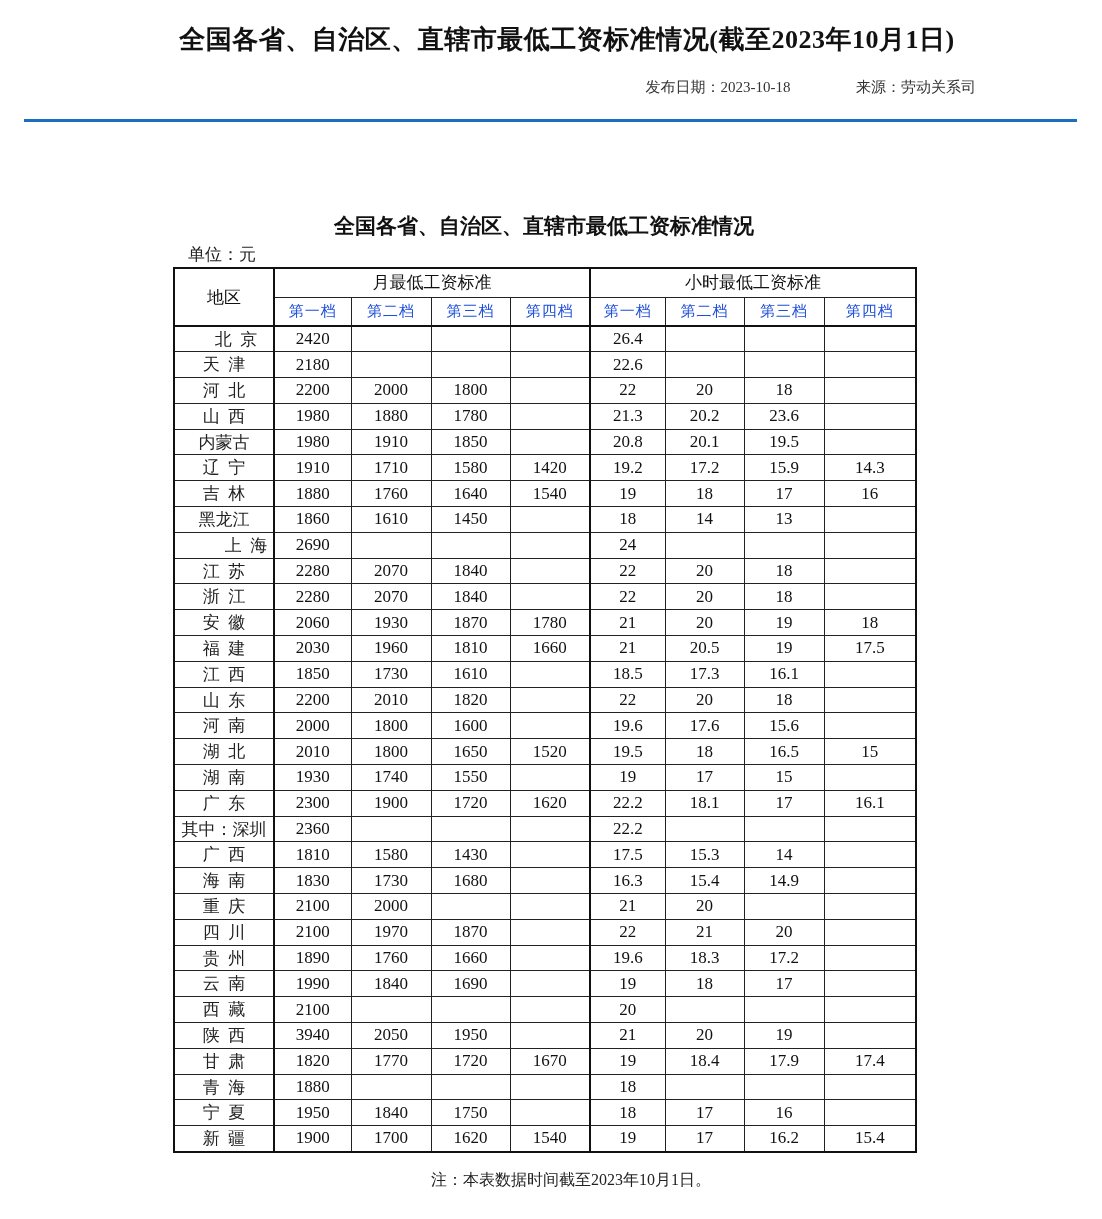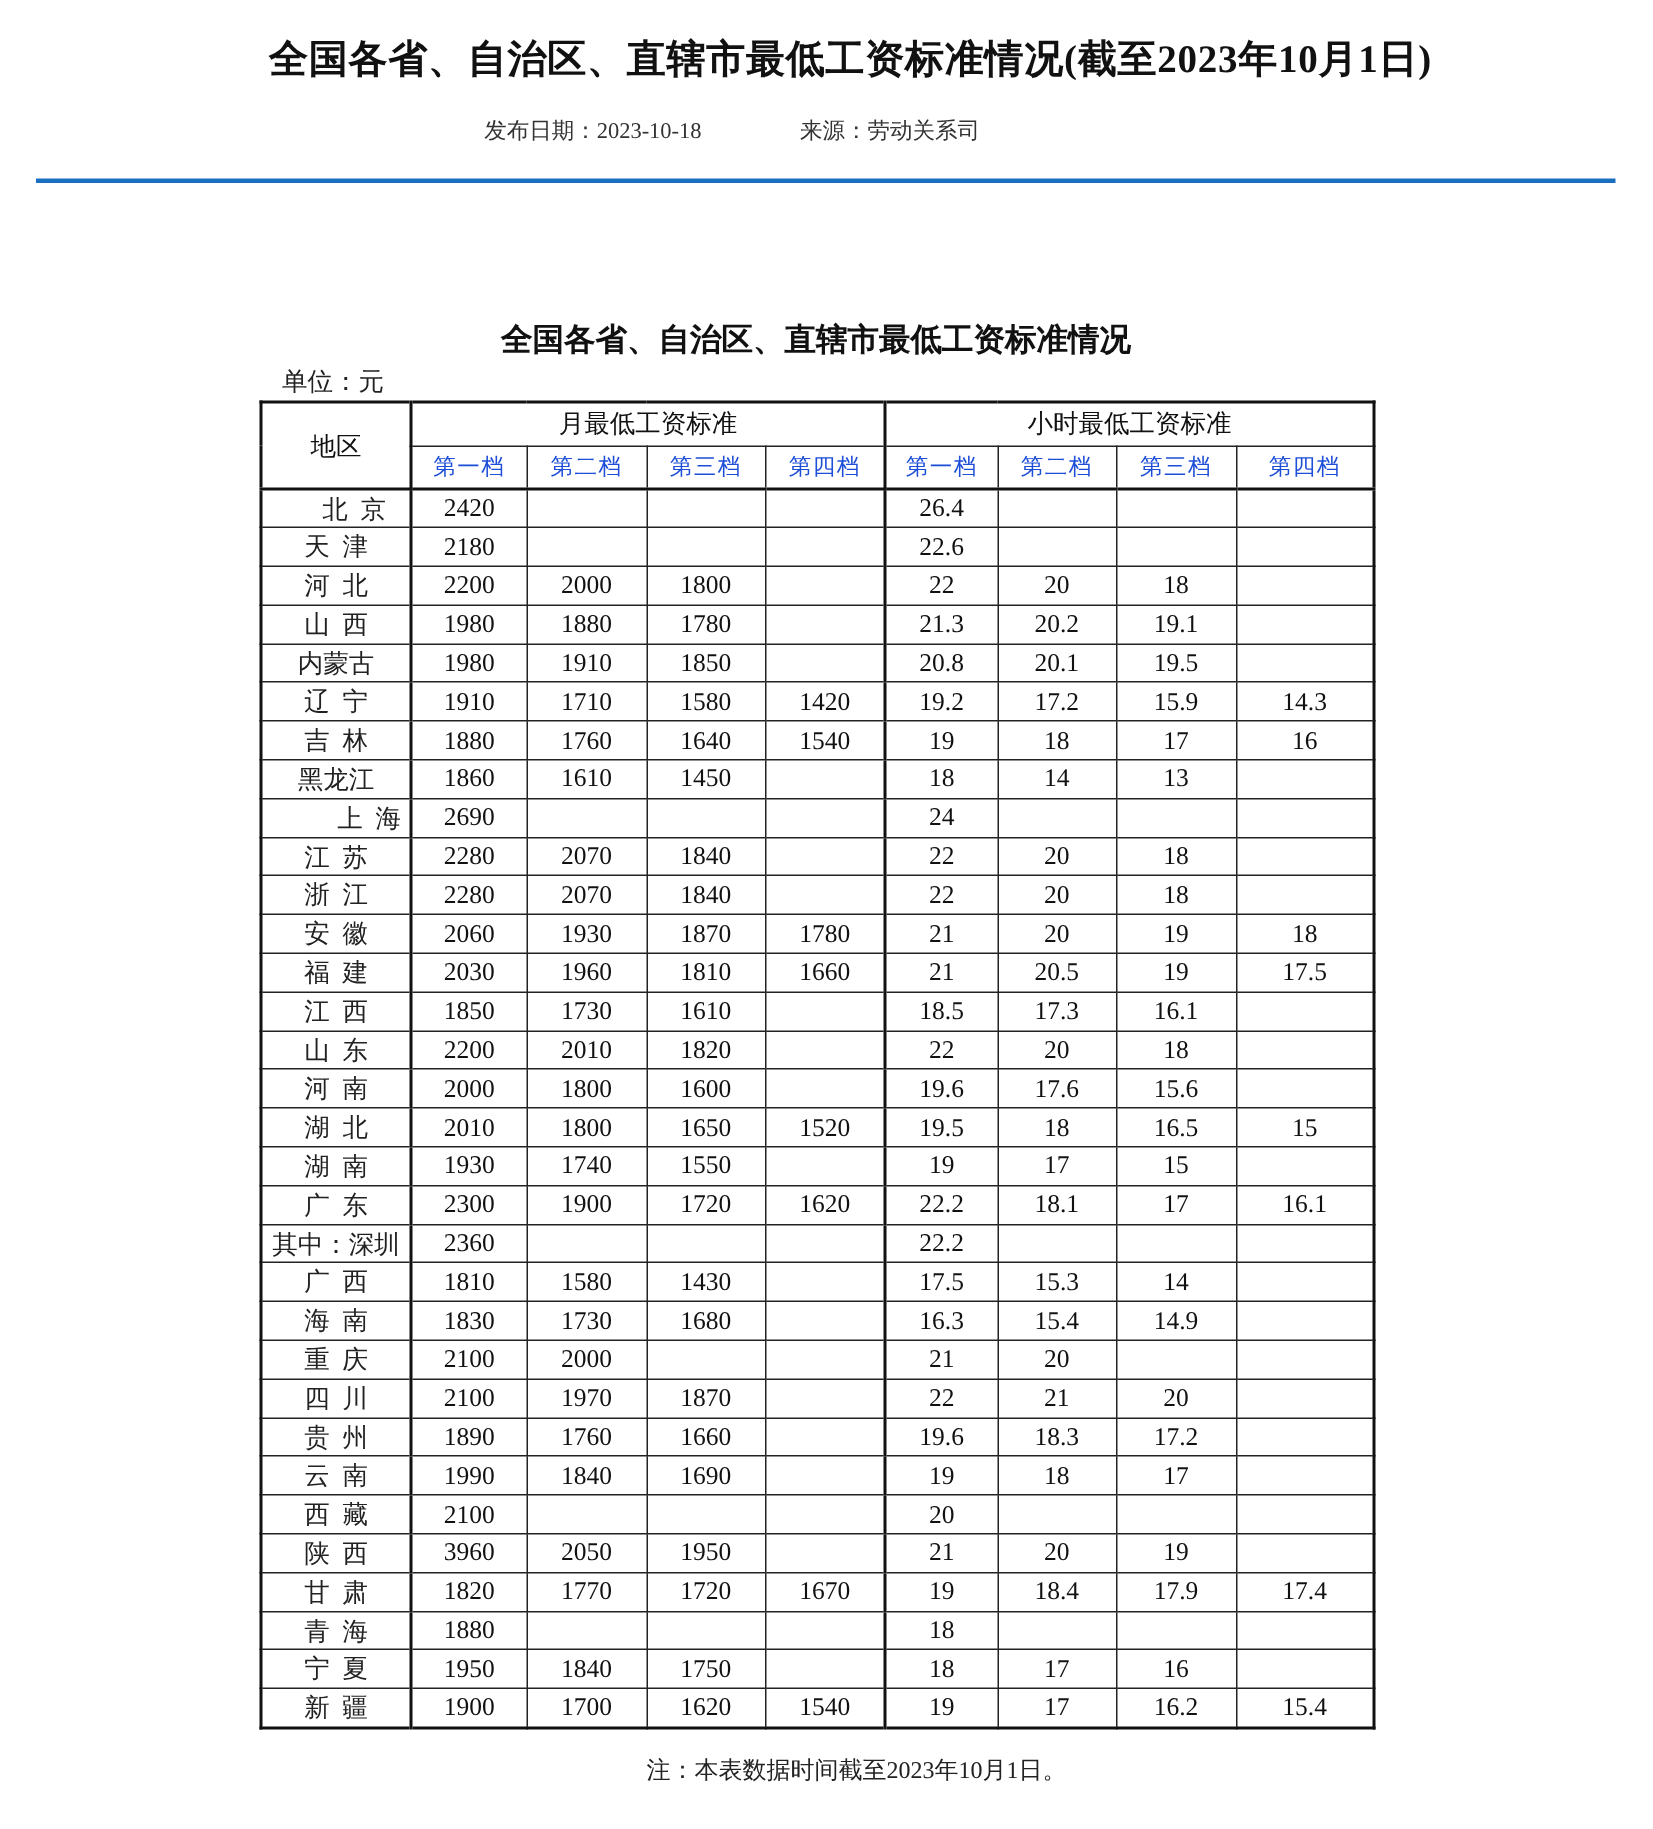--- a/index.html
+++ b/index.html
@@ -1,20 +1,20 @@
 <!DOCTYPE html>
 <html><head>
 <meta charset="utf-8">
 <style>
   html, body { margin: 0; padding: 0; background: #ffffff; }
   body { width: 1102px; height: 1219px; position: relative; overflow: hidden;
          font-family: "Liberation Serif", "DejaVu Serif", serif; color: #222; }
   .page-title { position: absolute; top: 22px; left: 0; width: 1102px; text-align: center;
          font-family: "Liberation Serif", "DejaVu Serif", serif; font-weight: bold; font-size: 26px; color: #111; letter-spacing: 0.5px; padding-left: 16px; }
-  .meta { position: absolute; top: 78px; left: 0; width: 976px; text-align: center; font-size: 15px; color: #333; }
+  .meta { position: absolute; top: 78px; left: 0; width: 976px; text-align: right; font-size: 15px; color: #333; }
   .meta span { display: inline-block; }
   .meta .gap { width: 58px; }
   .divider { position: absolute; top: 119px; left: 24px; width: 1053px; height: 3px; background: #1a6fc0; }
   .table-title { position: absolute; top: 212px; left: 0; width: 1088px; text-align: center;
          font-family: "DejaVu Sans", "Liberation Sans", sans-serif; font-weight: bold; font-size: 21px; color: #111; }
   .unit { position: absolute; top: 243px; left: 188px; font-size: 17px; color: #222; }
   table.wage { position: absolute; top: 267px; left: 173px; border-collapse: collapse; table-layout: fixed;
          border: 2.5px solid #111; }
   table.wage td, table.wage th { border: 1px solid #222; padding: 0; text-align: center; vertical-align: middle;
          font-weight: normal; overflow: hidden; white-space: nowrap; }
@@ -107,21 +107,21 @@
         <td></td>
       </tr>
       <tr class="row">
         <td class="region thick-r" style="white-space: pre;">山  西</td>
         <td>1980</td>
         <td>1880</td>
         <td>1780</td>
         <td class="thick-r"></td>
         <td>21.3</td>
         <td>20.2</td>
-        <td>19.1</td>
+        <td>23.6</td>
         <td></td>
       </tr>
       <tr class="row">
         <td class="region thick-r" style="white-space: pre;">内蒙古</td>
         <td>1980</td>
         <td>1910</td>
         <td>1850</td>
         <td class="thick-r"></td>
         <td>20.8</td>
         <td>20.1</td>
@@ -365,21 +365,21 @@
         <td></td>
         <td></td>
         <td class="thick-r"></td>
         <td>20</td>
         <td></td>
         <td></td>
         <td></td>
       </tr>
       <tr class="row">
         <td class="region thick-r" style="white-space: pre;">陕  西</td>
-        <td>3960</td>
+        <td>3940</td>
         <td>2050</td>
         <td>1950</td>
         <td class="thick-r"></td>
         <td>21</td>
         <td>20</td>
         <td>19</td>
         <td></td>
       </tr>
       <tr class="row">
         <td class="region thick-r" style="white-space: pre;">甘  肃</td>

